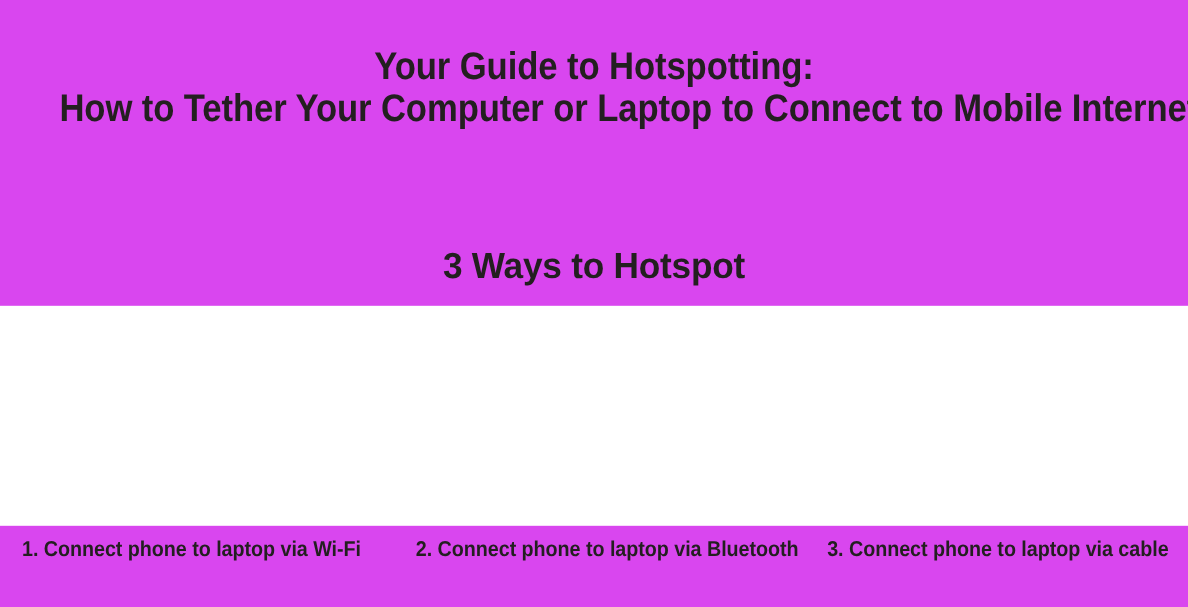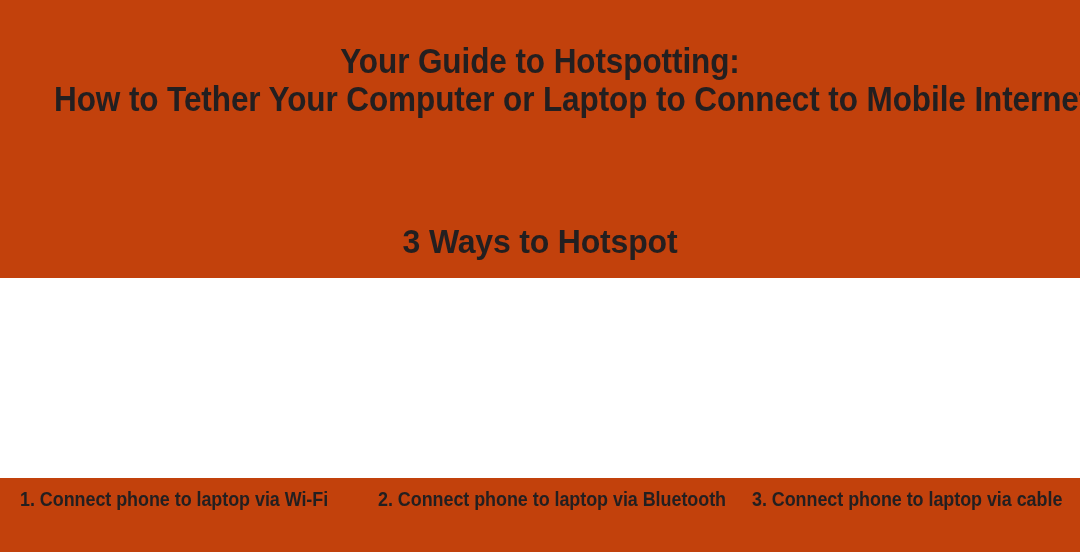--- a/index.html
+++ b/index.html
@@ -13,21 +13,21 @@
     height: 552px;
     overflow: hidden;
     font-family: "Liberation Sans", "DejaVu Sans", sans-serif;
     -webkit-font-smoothing: antialiased;
   }
 
   .poster {
     position: relative;
     width: 1080px;
     height: 552px;
-    background: #c2410c;
+    background: #d946ef;
   }
 
   
   .title-block {
     position: absolute;
     left: 0;
     top: 42px;
     width: 1080px;
     text-align: center;
   }

